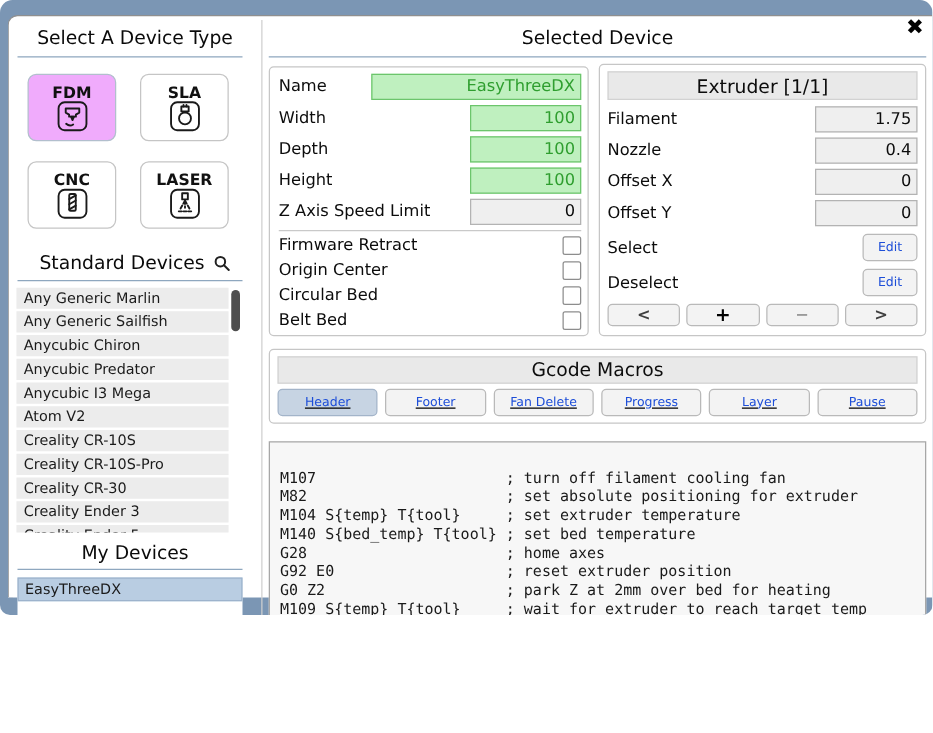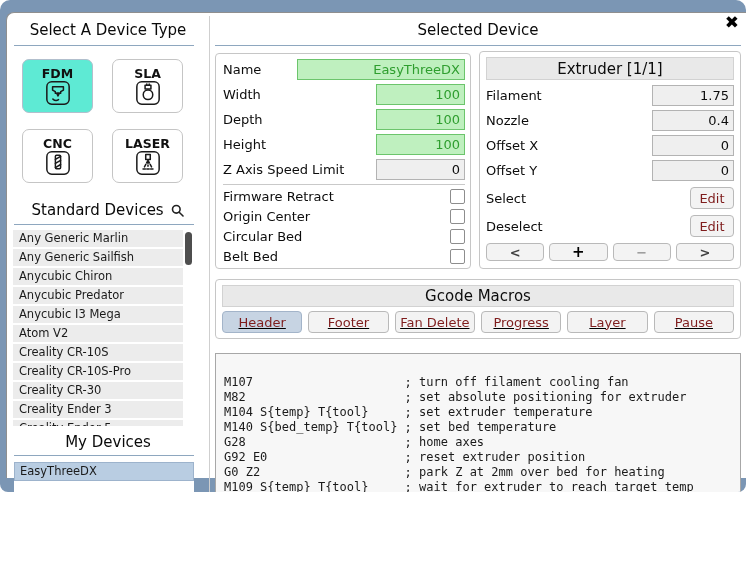--- a/index.html
+++ b/index.html
@@ -13,39 +13,39 @@
   .rule { position:absolute; height:1px; background:#8ea7bf; }
   .rule2 { position:absolute; height:1px; background:#b3c0d2; }
 
   .panel-title { position:absolute; font-size:15px; color:#0a0a0a; text-align:center; white-space:nowrap; }
 
   
   .lp-title { top:8px; left:0; width:202px; }
   .type-grid { position:absolute; top:46px; left:15px; display:grid; grid-template-columns:71px 71px; gap:16px 19px; }
   .type-btn { height:52px; background:#fff; border:1px solid #c5c5c5; border-radius:7px;
               display:flex; flex-direction:column; align-items:center; justify-content:center; gap:0; cursor:pointer; }
-  .type-btn.selected { background:#5eead4; border-color:#b2bfcd; }
+  .type-btn.selected { background:#f0abfc; border-color:#b2bfcd; }
   .type-btn .tlabel { font-size:12.5px; font-weight:bold; color:#111; line-height:13px; }
   .ticon { stroke:#1a1a1a; stroke-width:1.4; fill:none; stroke-linejoin:round; stroke-linecap:round; }
 
   .sd-title { top:188px; left:0; width:202px; }
   .sd-title svg { vertical-align:-2px; margin-left:3px; }
   .dev-list { position:absolute; top:217px; left:6px; width:170px; height:196px; overflow:hidden; }
   .dev-row { height:17px; line-height:17px; margin-bottom:2px; background:#ececec; font-size:11.5px;
              padding-left:6px; color:#1a1a1a; white-space:nowrap; cursor:default; }
   .scroll-thumb { position:absolute; top:219px; left:178px; width:7px; height:33px; background:#4e4e4e; border-radius:3.5px; }
 
   .md-title { top:420px; left:0; width:202px; }
   .md-list { position:absolute; top:449px; left:7px; width:180px; height:74px; background:#fff; }
   .md-row { height:17px; line-height:17px; font-size:11.5px; padding-left:5px; color:#1a1a1a;
             background:#b9cde2; border:1px solid #9db3cc; cursor:default; }
 
   .lp-buttons { position:absolute; top:532px; left:28px; display:flex; gap:5px;justify-content:space-between; }
   .btn { height:22px; padding:0 10px; background:#f3f3f3; border:1px solid #b9b9b9; border-radius:4px;
-         font-size:13px; color:#7f1d1d; display:flex; align-items:center; justify-content:center;
+         font-size:10px; color:#1d4ed8; display:flex; align-items:center; justify-content:center;
          box-sizing:border-box; cursor:pointer; white-space:nowrap; }
 
   .vdivider { position:absolute; left:202px; top:3px; width:1px; height:519px; background:#cfcfcf; }
 
   
   .rp-title { top:8px; left:208px; width:526px; }
   .close { position:absolute; top:-2px; right:7px; font-size:17px; font-weight:bold; color:#000; cursor:pointer; line-height:22px; }
 
   .panelbox { position:absolute; border:1px solid #c6c6c6; border-radius:4px; box-sizing:border-box; background:#fff; }
   .props { left:208px; top:40px; width:256px; height:216px; padding:5px 5px 0 7px; }

